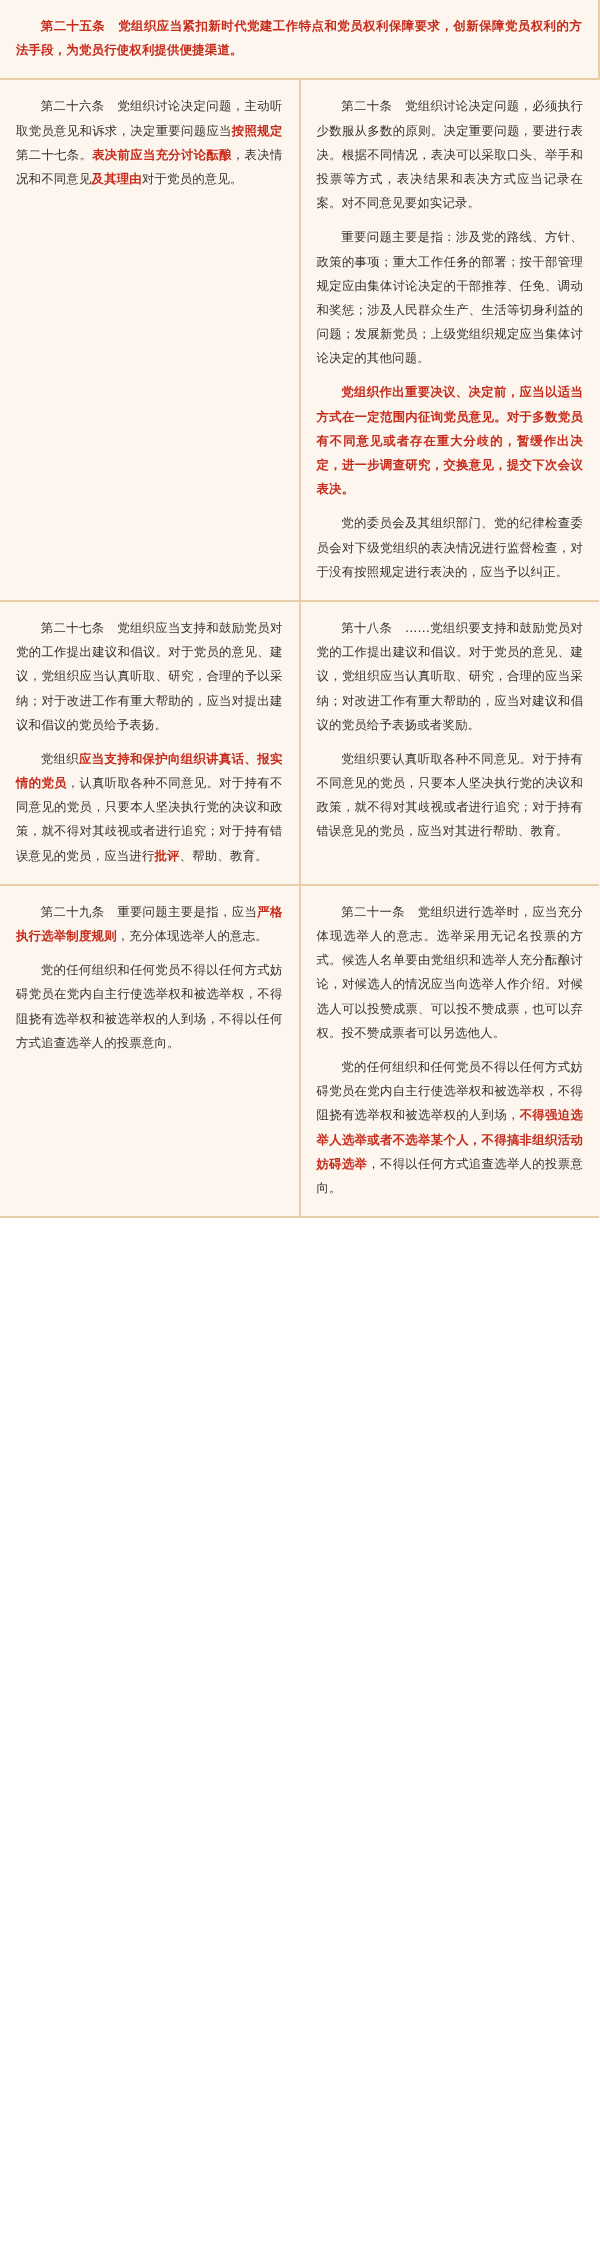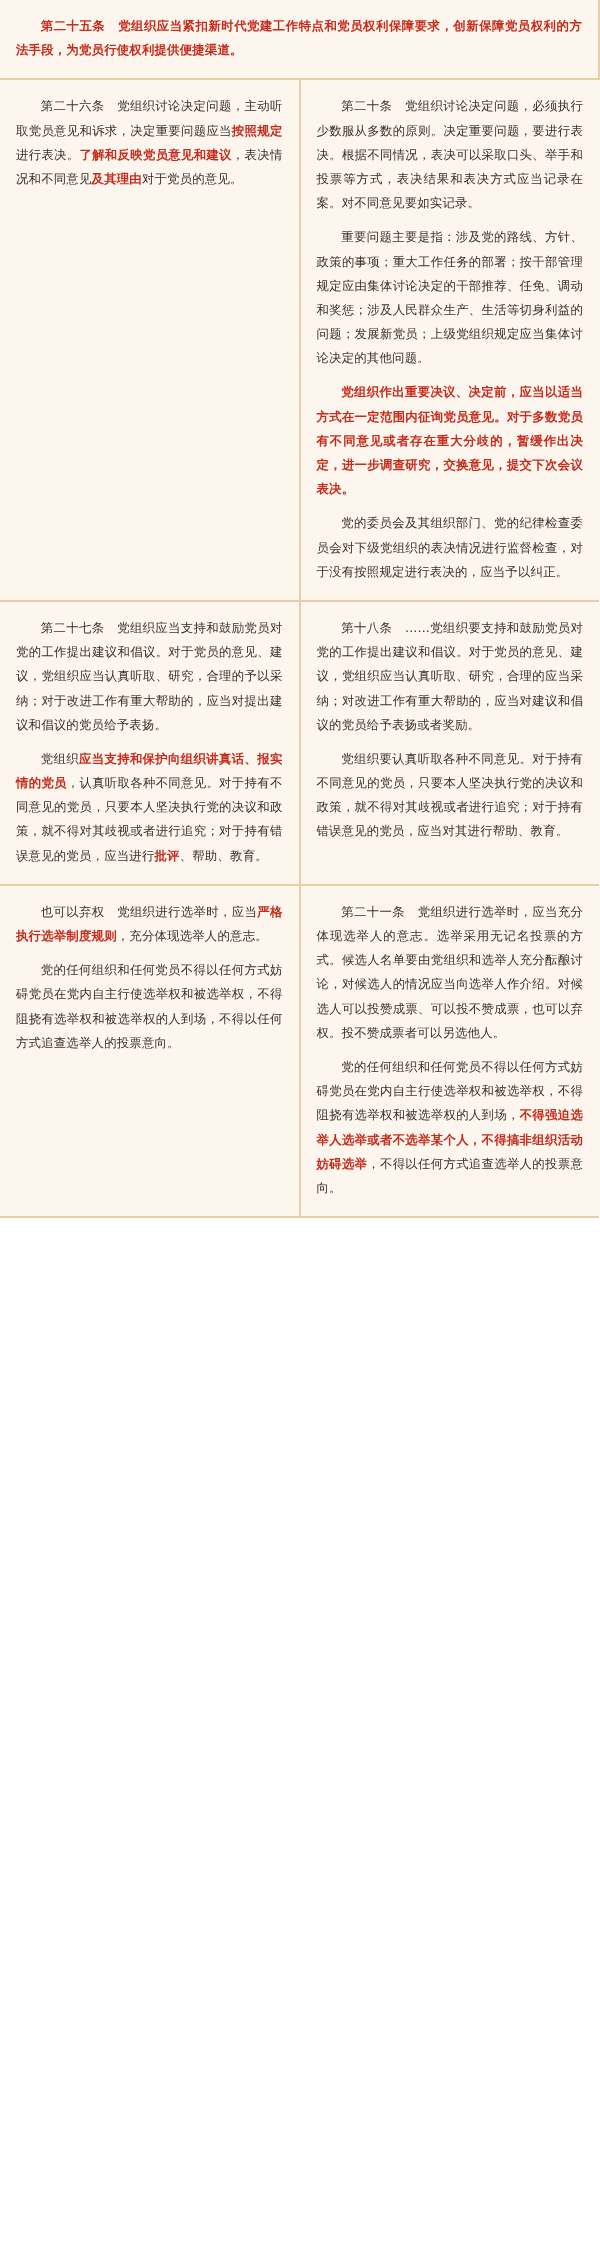--- a/index.html
+++ b/index.html
@@ -63,42 +63,42 @@
 <div class="page">
   <table class="comparison-table">
     <tbody>
       <tr>
         <td class="col-left" colspan="2">
             <p class="para"><span class="red">第二十五条　党组织应当紧扣新时代党建工作特点和党员权利保障要求，创新保障党员权利的方法手段，为党员行使权利提供便捷渠道。</span></p>
           </td>
       </tr>
       <tr>
         <td class="col-left">
-            <p class="para"><span>第二十六条　党组织讨论决定问题，主动听取党员意见和诉求，决定重要问题应当</span><span class="red">按照规定</span><span>进行表决。</span><span class="red">了解和反映党员意见和建议</span><span>，表决情况和不同意见</span><span class="red">及其理由</span><span>对于党员的意见。</span></p>
+            <p class="para"><span>第二十六条　党组织讨论决定问题，主动听取党员意见和诉求，决定重要问题应当</span><span class="red">按照规定</span><span>第二十七条。</span><span class="red">表决前应当充分讨论酝酿</span><span>，表决情况和不同意见</span><span class="red">及其理由</span><span>对于党员的意见。</span></p>
           </td>
         <td class="col-right">
             <p class="para"><span>第二十条　党组织讨论决定问题，必须执行少数服从多数的原则。决定重要问题，要进行表决。根据不同情况，表决可以采取口头、举手和投票等方式，表决结果和表决方式应当记录在案。对不同意见要如实记录。</span></p>
             <p class="para"><span>重要问题主要是指：涉及党的路线、方针、政策的事项；重大工作任务的部署；按干部管理规定应由集体讨论决定的干部推荐、任免、调动和奖惩；涉及人民群众生产、生活等切身利益的问题；发展新党员；上级党组织规定应当集体讨论决定的其他问题。</span></p>
             <p class="para"><span class="red">党组织作出重要决议、决定前，应当以适当方式在一定范围内征询党员意见。对于多数党员有不同意见或者存在重大分歧的，暂缓作出决定，进一步调查研究，交换意见，提交下次会议表决。</span></p>
             <p class="para"><span>党的委员会及其组织部门、党的纪律检查委员会对下级党组织的表决情况进行监督检查，对于没有按照规定进行表决的，应当予以纠正。</span></p>
           </td>
       </tr>
       <tr>
         <td class="col-left">
             <p class="para"><span>第二十七条　党组织应当支持和鼓励党员对党的工作提出建议和倡议。对于党员的意见、建议，党组织应当认真听取、研究，合理的予以采纳；对于改进工作有重大帮助的，应当对提出建议和倡议的党员给予表扬。</span></p>
             <p class="para"><span>党组织</span><span class="red">应当支持和保护向组织讲真话、报实情的党员</span><span>，认真听取各种不同意见。对于持有不同意见的党员，只要本人坚决执行党的决议和政策，就不得对其歧视或者进行追究；对于持有错误意见的党员，应当进行</span><span class="red">批评</span><span>、帮助、教育。</span></p>
           </td>
         <td class="col-right">
             <p class="para"><span>第十八条　……党组织要支持和鼓励党员对党的工作提出建议和倡议。对于党员的意见、建议，党组织应当认真听取、研究，合理的应当采纳；对改进工作有重大帮助的，应当对建议和倡议的党员给予表扬或者奖励。</span></p>
             <p class="para"><span>党组织要认真听取各种不同意见。对于持有不同意见的党员，只要本人坚决执行党的决议和政策，就不得对其歧视或者进行追究；对于持有错误意见的党员，应当对其进行帮助、教育。</span></p>
           </td>
       </tr>
       <tr>
         <td class="col-left">
-            <p class="para"><span>也可以弃权　党组织进行选举时，应当</span><span class="red">严格执行选举制度规则</span><span>，充分体现选举人的意志。</span></p>
+            <p class="para"><span>第二十九条　重要问题主要是指，应当</span><span class="red">严格执行选举制度规则</span><span>，充分体现选举人的意志。</span></p>
             <p class="para"><span>党的任何组织和任何党员不得以任何方式妨碍党员在党内自主行使选举权和被选举权，不得阻挠有选举权和被选举权的人到场，不得以任何方式追查选举人的投票意向。</span></p>
           </td>
         <td class="col-right">
             <p class="para"><span>第二十一条　党组织进行选举时，应当充分体现选举人的意志。选举采用无记名投票的方式。候选人名单要由党组织和选举人充分酝酿讨论，对候选人的情况应当向选举人作介绍。对候选人可以投赞成票、可以投不赞成票，也可以弃权。投不赞成票者可以另选他人。</span></p>
             <p class="para"><span>党的任何组织和任何党员不得以任何方式妨碍党员在党内自主行使选举权和被选举权，不得阻挠有选举权和被选举权的人到场，</span><span class="red">不得强迫选举人选举或者不选举某个人，不得搞非组织活动妨碍选举</span><span>，不得以任何方式追查选举人的投票意向。</span></p>
           </td>
       </tr>
     </tbody>
   </table>
 </div>

